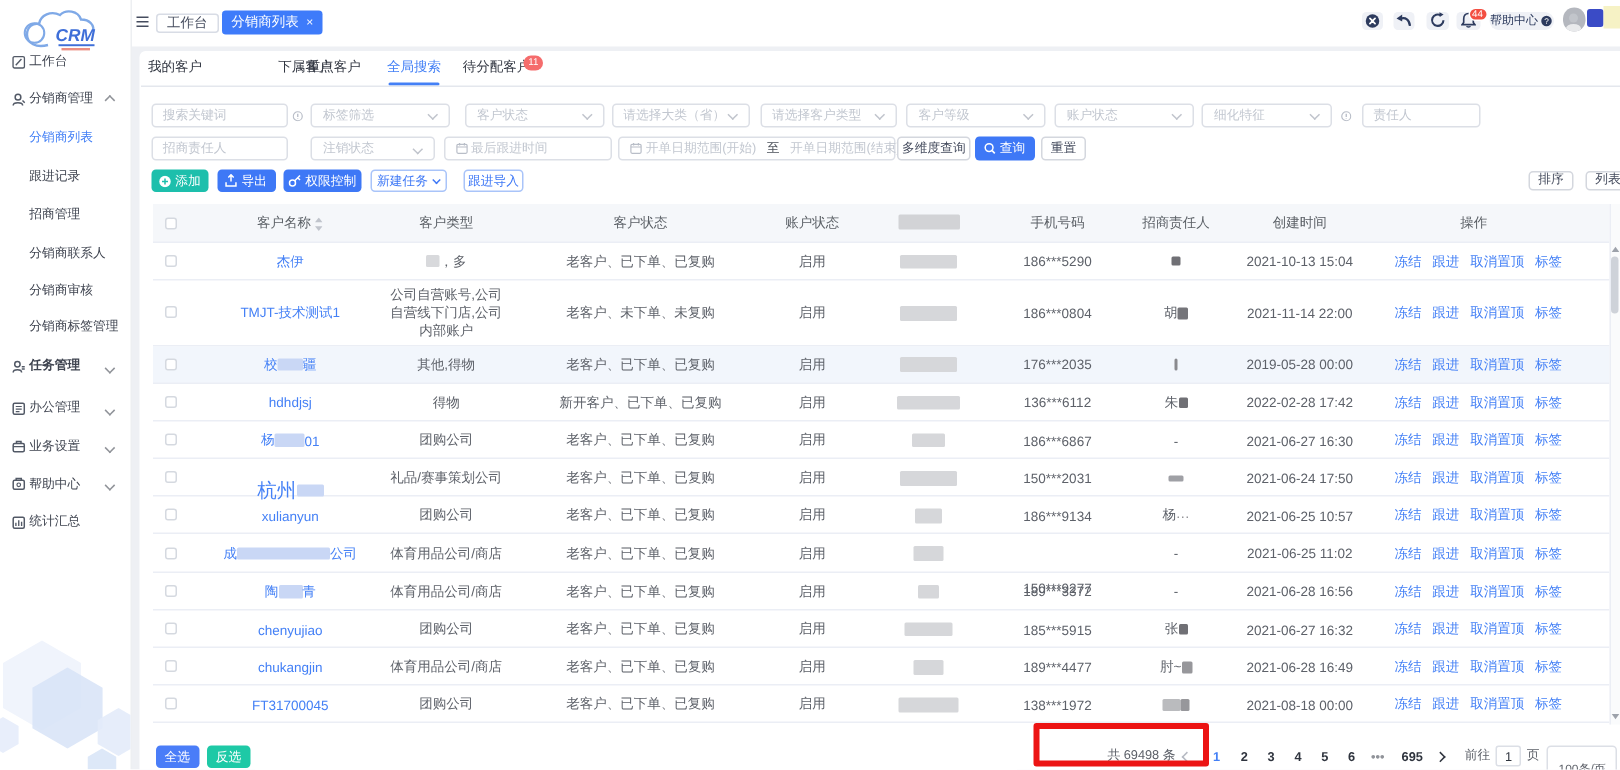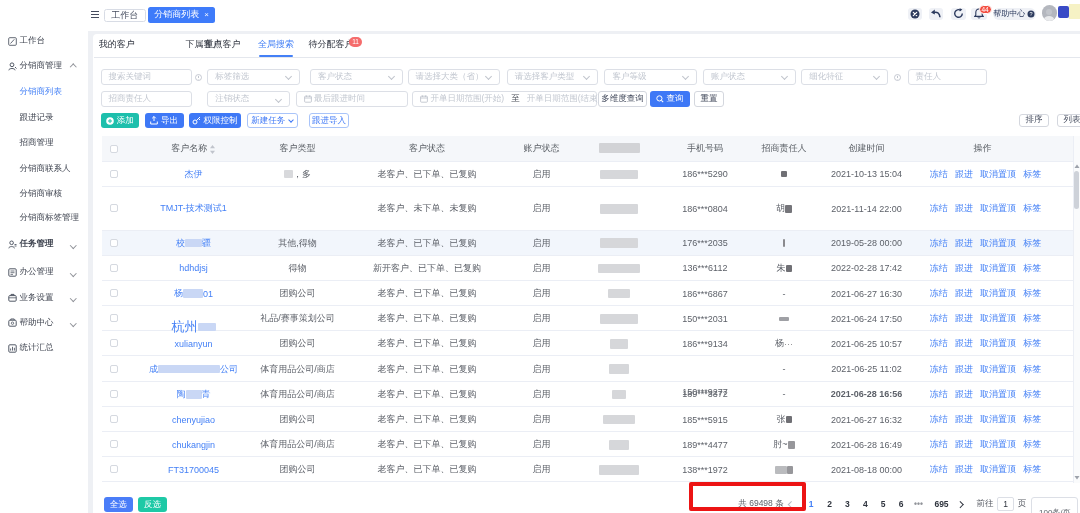--- a/index.html
+++ b/index.html
@@ -5,20 +5,36 @@
 body{font-family:'Liberation Sans',sans-serif;background:#fff;}
 .a{position:absolute;}
 .ct{display:flex;align-items:center;justify-content:center;white-space:nowrap;}
 .in{border:1px solid #dcdfe6;border-radius:3px;background:#fff;font-size:8.5px;color:#c2c7d0;display:flex;align-items:center;padding-left:7px;white-space:nowrap;}
 .sel:after{content:"";position:absolute;right:8px;top:50%;margin-top:-2.5px;width:4px;height:4px;border-right:1px solid #c0c4cc;border-bottom:1px solid #c0c4cc;transform:rotate(45deg);}
 svg{display:block;}
 </style></head><body>
 <div class="a" style="left:0;top:0;width:1080px;height:513px;background:#fff;overflow:hidden;">
 <div class="a" style="left:88px;top:31px;width:992px;height:482px;background:#eef0f4;"></div>
 <div class="a" style="left:93px;top:33.5px;width:992px;height:500px;background:#fff;border-radius:4px;"></div>
+<div class="a" style="left:0;top:0;width:88px;height:513px;background:#fff;border-right:1px solid #edeff2;overflow:hidden;">
+<svg class="a" style="left:0;top:400px;" width="88" height="113" viewBox="0 0 88 113">
+<polygon points="54.0,42.0 54.0,72.0 28.0,87.0 2.0,72.0 2.0,42.0 28.0,27.0" fill="#f0f4fc"></polygon>
+<polygon points="68.4,58.5 68.4,85.5 45.0,99.0 21.6,85.5 21.6,58.5 45.0,45.0" fill="#d7e3f7" opacity="0.85"></polygon>
+<polygon points="92.9,80.0 92.9,96.0 79.0,104.0 65.1,96.0 65.1,80.0 79.0,72.0" fill="#e3ebfa" opacity="0.9"></polygon>
+<polygon points="12.4,84.0 12.4,96.0 2.0,102.0 -8.4,96.0 -8.4,84.0 2.0,78.0" fill="#e8eefb"></polygon>
+<polygon points="77.5,104.5 77.5,115.5 68.0,121.0 58.5,115.5 58.5,104.5 68.0,99.0" fill="#dde8f8"></polygon>
+</svg>
+<svg class="a" style="left:10px;top:5px;" width="72" height="36" viewBox="0 0 72 36">
+<path d="M22 25 C14 27 8 24 8 18 C8 13 12 10 16 11 C17 5 24 2 30 5 C34 1 42 2 44 8 C50 8 53 12 52 16" fill="none" stroke="#7fa9e7" stroke-width="1.6"></path>
+<circle cx="13" cy="17" r="6.5" fill="none" stroke="#7fa9e7" stroke-width="1.4"></circle>
+<text x="27" y="22.5" font-style="italic" font-weight="bold" font-size="11.5" fill="#3f6fd8" font-family="Liberation Sans">CRM</text>
+<rect x="29" y="24.5" width="24" height="1.3" fill="#3f6fd8"></rect>
+<rect x="31" y="27" width="19" height="1.6" fill="#e46a5a" opacity="0.75"></rect>
+</svg>
+</div>
 <div class="a" style="left:8px;top:35.3px;width:80px;height:12px;display:flex;align-items:center;font-size:8.5px;color:#3f4450;">
 <svg width="9" height="9" viewBox="0 0 9 9" style="margin-right:2.5px;flex:none">
         <rect x="0.7" y="0.7" width="7.6" height="7.6" rx="1" fill="none" stroke="#525966" stroke-width="0.9"></rect>
         <path d="M2.5 6.5 L6.3 2.3" stroke="#525966" stroke-width="0.9"></path>
       </svg>
 <span style="white-space:nowrap;">工作台</span>
 </div>
 <div class="a" style="left:8px;top:60.0px;width:80px;height:12px;display:flex;align-items:center;font-size:8.5px;color:#3f4450;">
 <svg width="9" height="9" viewBox="0 0 9 9" style="margin-right:2.5px;flex:none">
         <circle cx="4" cy="2.8" r="1.9" fill="none" stroke="#525966"></circle>
@@ -225,20 +241,21 @@
 <div class="a ct" style="left:821.5px;top:168.2px;width:90px;height:12px;font-size:9px;color:#5d6169;">2021-10-13 15:04</div>
 <div class="a ct" style="left:925.5px;top:168.2px;width:120px;height:12px;font-size:9px;color:#4480f6;">
       <span style="margin:0 3.6px">冻结</span>
       <span style="margin:0 3.6px">跟进</span>
       <span style="margin:0 3.6px">取消置顶</span>
       <span style="margin:0 3.6px">标签</span>
     </div>
 <div class="a" style="left:101.5px;top:187.0px;width:971.0px;height:43.5px;border-bottom:1px solid #ebeef5;"></div>
 <div class="a" style="left:109.8px;top:204.2px;width:8px;height:8px;border:1px solid #d5d9e0;border-radius:2px;background:#fff;"></div>
 <div class="a ct" style="left:118.5px;top:202.8px;width:150px;height:12px;font-size:9px;color:#4480f6;">TMJT-技术测试1</div>
+<div class="a" style="left:237.5px;top:191.0px;width:120px;height:35.5px;font-size:9px;color:#5d6169;text-align:center;line-height:11.8px;">公司自营账号,公司<br>自营线下门店,公司<br>内部账户</div>
 <div class="a ct" style="left:352.0px;top:202.8px;width:150px;height:12px;font-size:9px;color:#5d6169;">老客户、未下单、未复购</div>
 <div class="a ct" style="left:511.5px;top:202.8px;width:60px;height:12px;font-size:9px;color:#5d6169;">启用</div>
 <div class="a" style="left:600.2px;top:204.1px;width:38px;height:9.5px;background:#d6d7da;border-radius:1px;"></div>
 <div class="a ct" style="left:670.0px;top:202.8px;width:70px;height:12px;font-size:9px;color:#5d6169;">186***0804</div>
 <div class="a ct" style="left:749.0px;top:202.8px;width:70px;height:12px;font-size:9px;color:#5d6169;">胡<span style="display:inline-block;width:7px;height:8px;background:#75757a;border-radius:1px;vertical-align:-1px;"></span></div>
 <div class="a ct" style="left:821.5px;top:202.8px;width:90px;height:12px;font-size:9px;color:#5d6169;">2021-11-14 22:00</div>
 <div class="a ct" style="left:925.5px;top:202.8px;width:120px;height:12px;font-size:9px;color:#4480f6;">
       <span style="margin:0 3.6px">冻结</span>
       <span style="margin:0 3.6px">跟进</span>
       <span style="margin:0 3.6px">取消置顶</span>
@@ -346,21 +363,21 @@
     </div>
 <div class="a" style="left:101.5px;top:381.7px;width:971.0px;height:25.2px;border-bottom:1px solid #ebeef5;"></div>
 <div class="a" style="left:109.8px;top:389.8px;width:8px;height:8px;border:1px solid #d5d9e0;border-radius:2px;background:#fff;"></div>
 <div class="a ct" style="left:118.5px;top:388.3px;width:150px;height:12px;font-size:9px;color:#4480f6;">陶<span style="display:inline-block;width:16px;height:8.5px;background:#c9d7f5;border-radius:1px;vertical-align:-1px;"></span>青</div>
 <div class="a ct" style="left:237.5px;top:388.3px;width:120px;height:12px;font-size:9px;color:#5d6169;">体育用品公司/商店</div>
 <div class="a ct" style="left:352.0px;top:388.3px;width:150px;height:12px;font-size:9px;color:#5d6169;">老客户、已下单、已复购</div>
 <div class="a ct" style="left:511.5px;top:388.3px;width:60px;height:12px;font-size:9px;color:#5d6169;">启用</div>
 <div class="a" style="left:612.2px;top:389.6px;width:14px;height:9.5px;background:#d6d7da;border-radius:1px;"></div>
 <div class="a ct" style="left:670.0px;top:388.3px;width:70px;height:12px;font-size:9px;color:#5d6169;">189***3372</div>
 <div class="a ct" style="left:749.0px;top:388.3px;width:70px;height:12px;font-size:9px;color:#5d6169;">-</div>
-<div class="a ct" style="left:821.5px;top:388.3px;width:90px;height:12px;font-size:9px;color:#5d6169;font-weight:bold;">2021-06-28 16:56</div>
+<div class="a ct" style="left:821.5px;top:388.3px;width:90px;height:12px;font-size:9px;color:#5d6169;">2021-06-28 16:56</div>
 <div class="a ct" style="left:925.5px;top:388.3px;width:120px;height:12px;font-size:9px;color:#4480f6;">
       <span style="margin:0 3.6px">冻结</span>
       <span style="margin:0 3.6px">跟进</span>
       <span style="margin:0 3.6px">取消置顶</span>
       <span style="margin:0 3.6px">标签</span>
     </div>
 <div class="a" style="left:101.5px;top:406.9px;width:971.0px;height:25.2px;border-bottom:1px solid #ebeef5;"></div>
 <div class="a" style="left:109.8px;top:415.0px;width:8px;height:8px;border:1px solid #d5d9e0;border-radius:2px;background:#fff;"></div>
 <div class="a ct" style="left:118.5px;top:413.5px;width:150px;height:12px;font-size:9px;color:#4480f6;">chenyujiao</div>
 <div class="a ct" style="left:237.5px;top:413.5px;width:120px;height:12px;font-size:9px;color:#5d6169;">团购公司</div>

